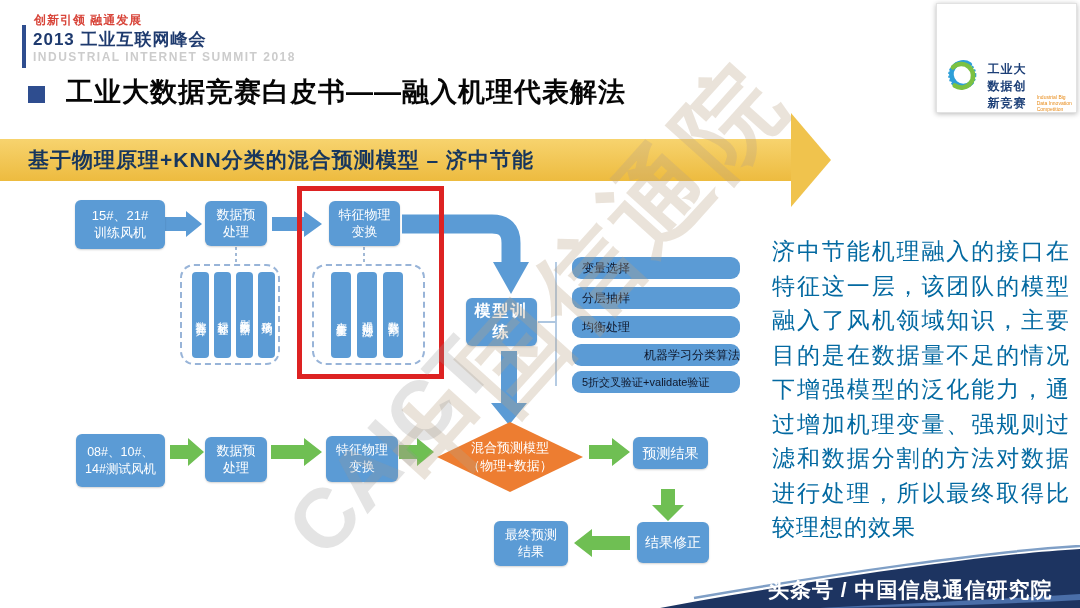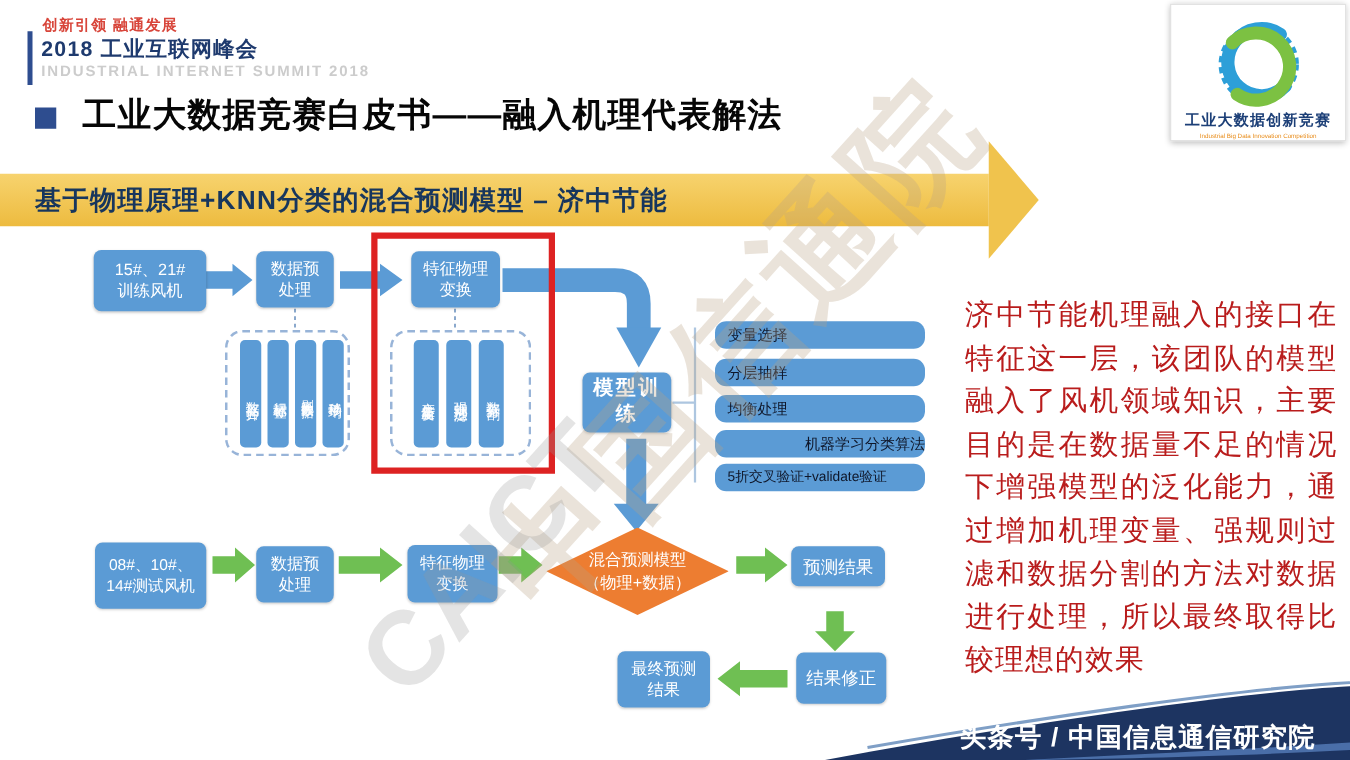--- a/index.html
+++ b/index.html
@@ -10,21 +10,21 @@
     font-family:"Liberation Sans", sans-serif;
   }
   
   .hdr-bar { position:absolute; left:22px; top:25px; width:4px; height:43px; background:#2e4d8f; }
   .hdr-slogan { position:absolute; left:34px; top:12px; font-size:12px; font-weight:700; color:#d8453a; letter-spacing:1px; }
   .hdr-event { position:absolute; left:33px; top:28px; font-size:17px; font-weight:800; color:#1e3a6e; letter-spacing:1px; }
   .hdr-event-en { position:absolute; left:33px; top:50px; font-size:12px; font-weight:700; color:#cccccc; letter-spacing:1.5px; }
   
   .logo-card { position:absolute; left:936px; top:3px; width:141px; height:110px; background:#fff;
     border:1px solid #e2e2e2; box-shadow:0 1px 5px rgba(0,0,0,.28); z-index:15;
-    display:flex; flex-direction:column; align-items:center; justify-content:flex-start; padding-top:12px; }
+    display:flex; flex-direction:row; align-items:flex-end; justify-content:flex-start; padding-top:12px; }
   .logo-title { font-size:12px; font-weight:800; color:#1c3f77; letter-spacing:1px; margin-top:1px; }
   .logo-sub { font-size:5px; color:#e88c1a; margin-top:1px; }
   
   .title-bullet { position:absolute; left:28px; top:86px; width:17px; height:17px; background:#2e4d8f; }
   .slide-title { position:absolute; left:66px; top:74px; font-size:27px; font-weight:800; color:#060606; letter-spacing:1px; }
   
   .banner { position:absolute; left:0; top:139px; width:791px; height:42px;
     background:linear-gradient(#f7d36e,#edbb3f); z-index:4;
     display:flex; align-items:center; padding-left:28px;
     font-size:21px; font-weight:800; color:#17365d; letter-spacing:1px; }
@@ -44,41 +44,41 @@
     border:5px solid #dd2222; z-index:30; pointer-events:none; }
   .step { position:absolute; left:572px; width:168px; height:22px; background:#5b9bd5; border-radius:9px;
     color:#0f172a; font-size:12px; line-height:22px; padding-left:10px; z-index:10; }
   .step-sm { font-size:11px; }
   .diamond { position:absolute; left:437px; top:422px; width:146px; height:70px; z-index:10;
     background:#ed7d31; clip-path:polygon(50% 0,100% 50%,50% 100%,0 50%);
     display:flex; align-items:center; justify-content:center; text-align:center;
     color:#fff; font-size:13px; line-height:1.35; white-space:pre-line; }
   
   .desc { position:absolute; left:772px; top:234px; width:298px; font-size:23px; line-height:34.5px;
-    color:#b91c1c; font-weight:500; text-align:justify; letter-spacing:1px; z-index:10; }
+    color:#0369a1; font-weight:500; text-align:justify; letter-spacing:1px; z-index:10; }
   
   .footer-swoosh { position:absolute; left:660px; top:545px; width:420px; height:63px; z-index:20; }
   .footer-text { position:absolute; left:768px; top:576px; z-index:21; color:#ffffff;
     font-size:21px; font-weight:600; letter-spacing:1px; }
   
   .wm { position:absolute; z-index:40; pointer-events:none; font-weight:700; white-space:nowrap; }
   .wm-cn { left:260px; top:210px; width:660px; text-align:center; font-size:100px;
     color:rgba(186,162,132,.30); letter-spacing:6px; transform:rotate(-48deg); }
   .wm-en { left:250px; top:398px; width:280px; text-align:center; font-size:84px;
     color:rgba(150,150,150,.26); transform:rotate(-48deg); }
   svg.arrows { position:absolute; left:0; top:0; z-index:5; }
 </style>
 </head>
 <body>
 
 <div id="stage">
 
   <div class="hdr-bar"></div>
   <div class="hdr-slogan">创新引领 融通发展</div>
-  <div class="hdr-event">2018 工业互联网峰会</div>
+  <div class="hdr-event">2013 工业互联网峰会</div>
   <div class="hdr-event-en">INDUSTRIAL INTERNET SUMMIT 2018</div>
 
   <div class="logo-card">
     <svg width="120" height="74" viewBox="0 0 120 74">
       <circle cx="60" cy="37" r="31" fill="none" stroke="#2d9fd8" stroke-width="5" stroke-dasharray="5 4"></circle>
       <path d="M78 12 A28 28 0 1 0 82 55" fill="none" stroke="#2d9fd8" stroke-width="11" stroke-linecap="round"></path>
       <path d="M42 62 A28 28 0 1 0 38 19" fill="none" stroke="#7cc142" stroke-width="11" stroke-linecap="round"></path>
     </svg>
     <div class="logo-title">工业大数据创新竞赛</div>
     <div class="logo-sub">Industrial Big Data Innovation Competition</div>

